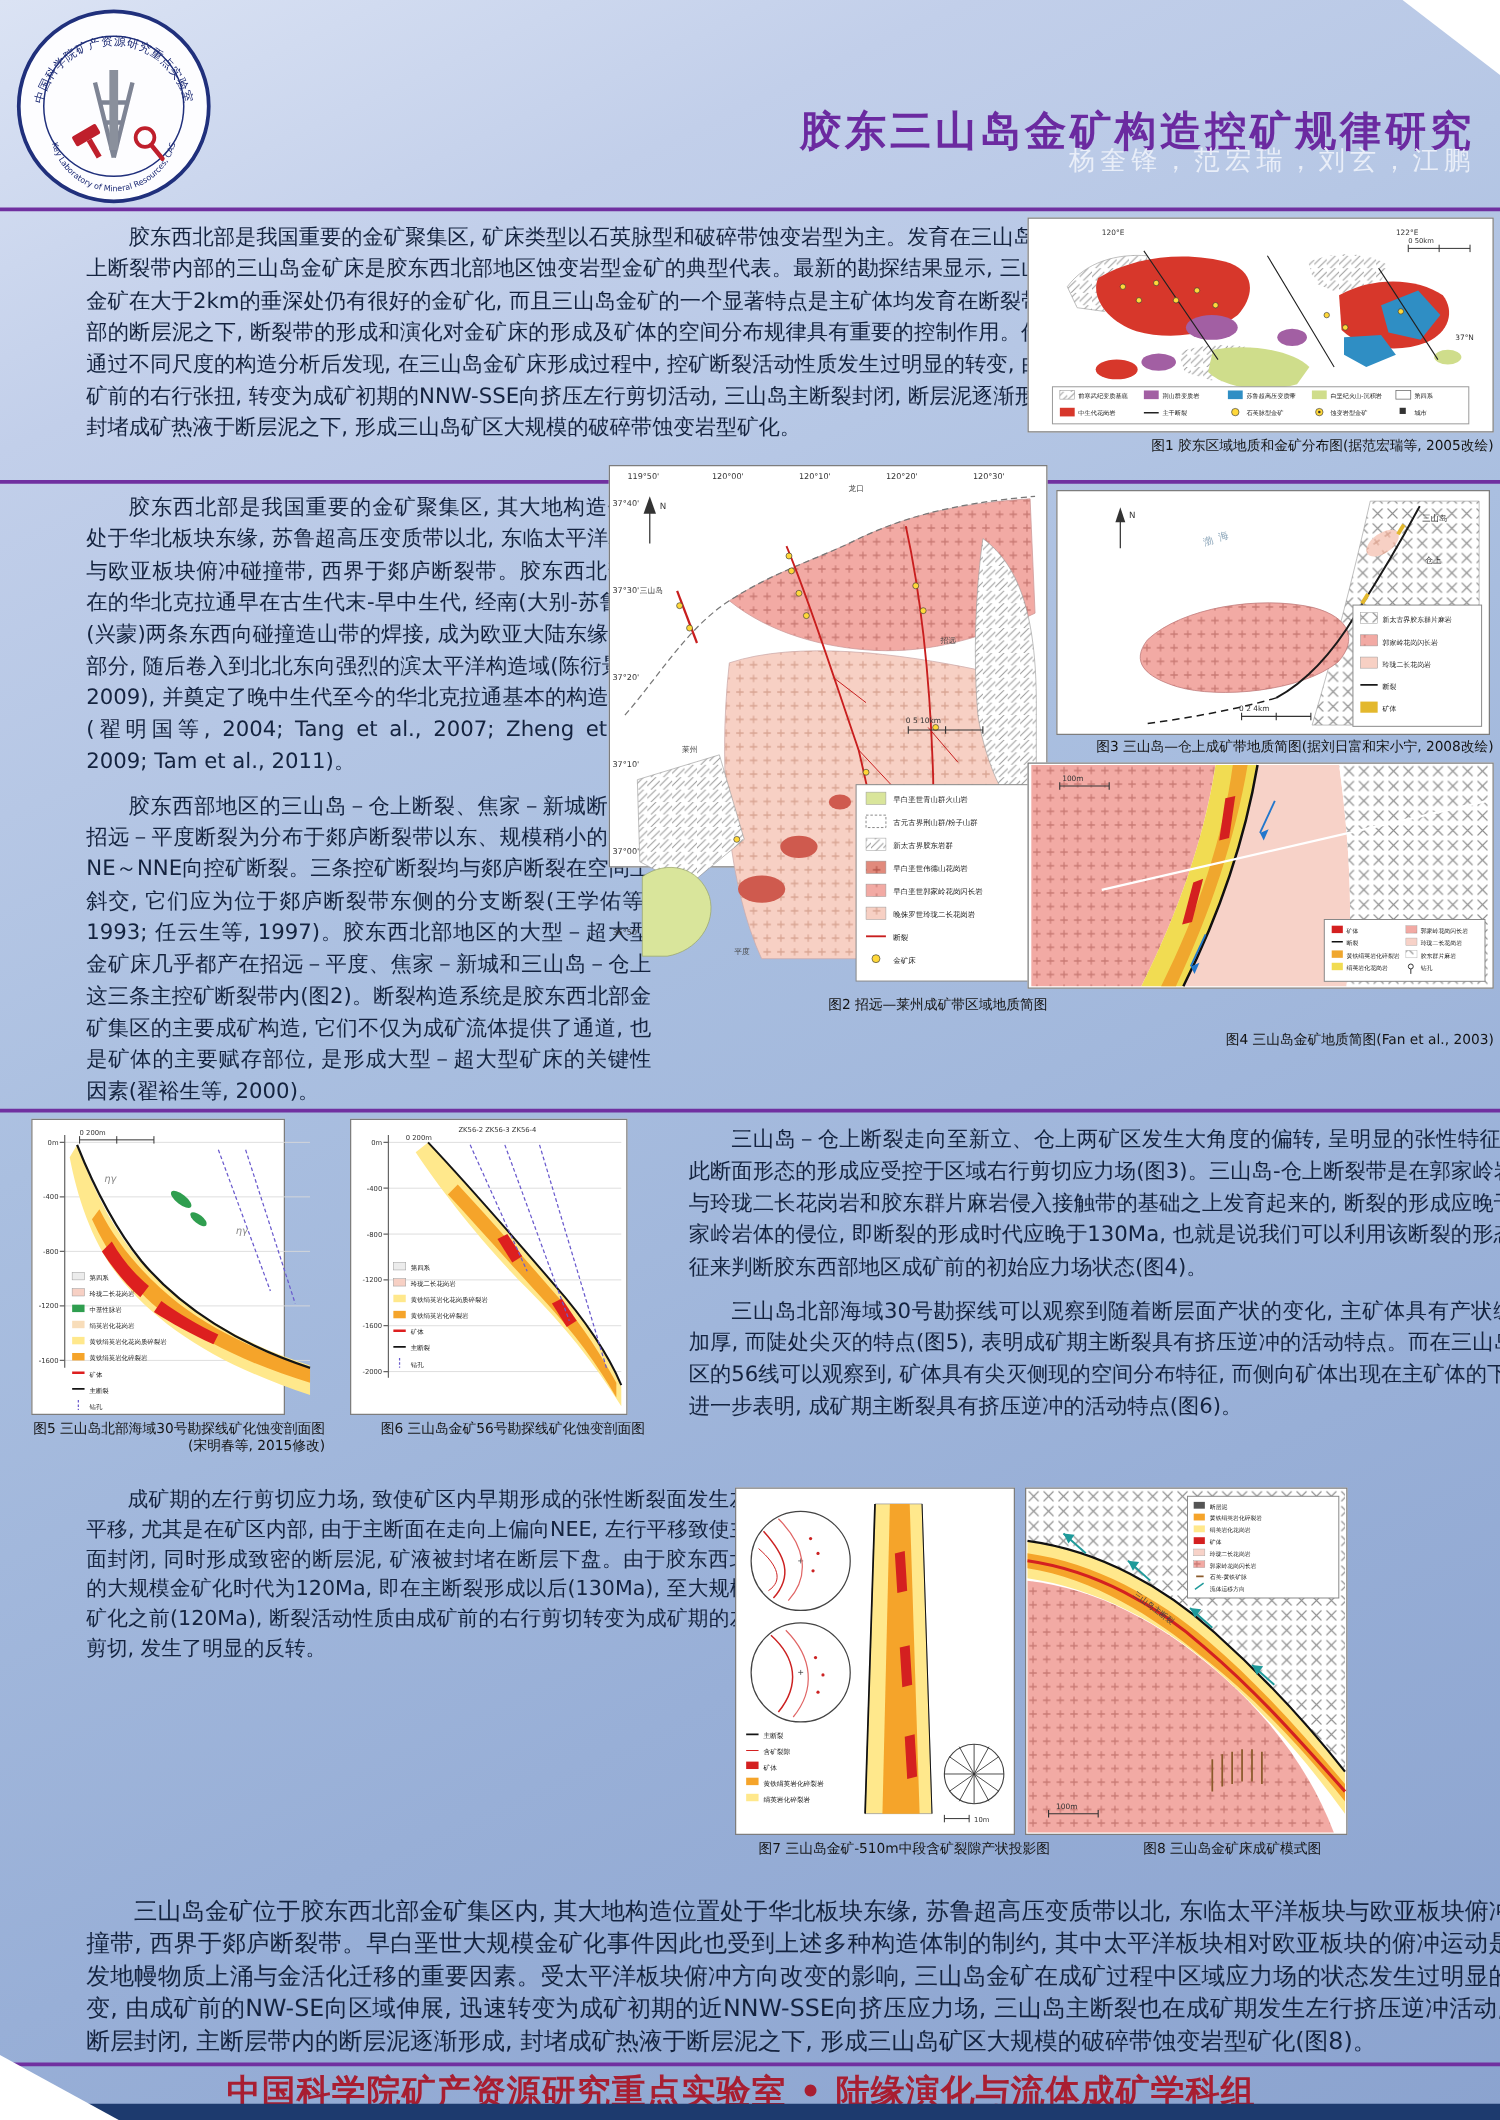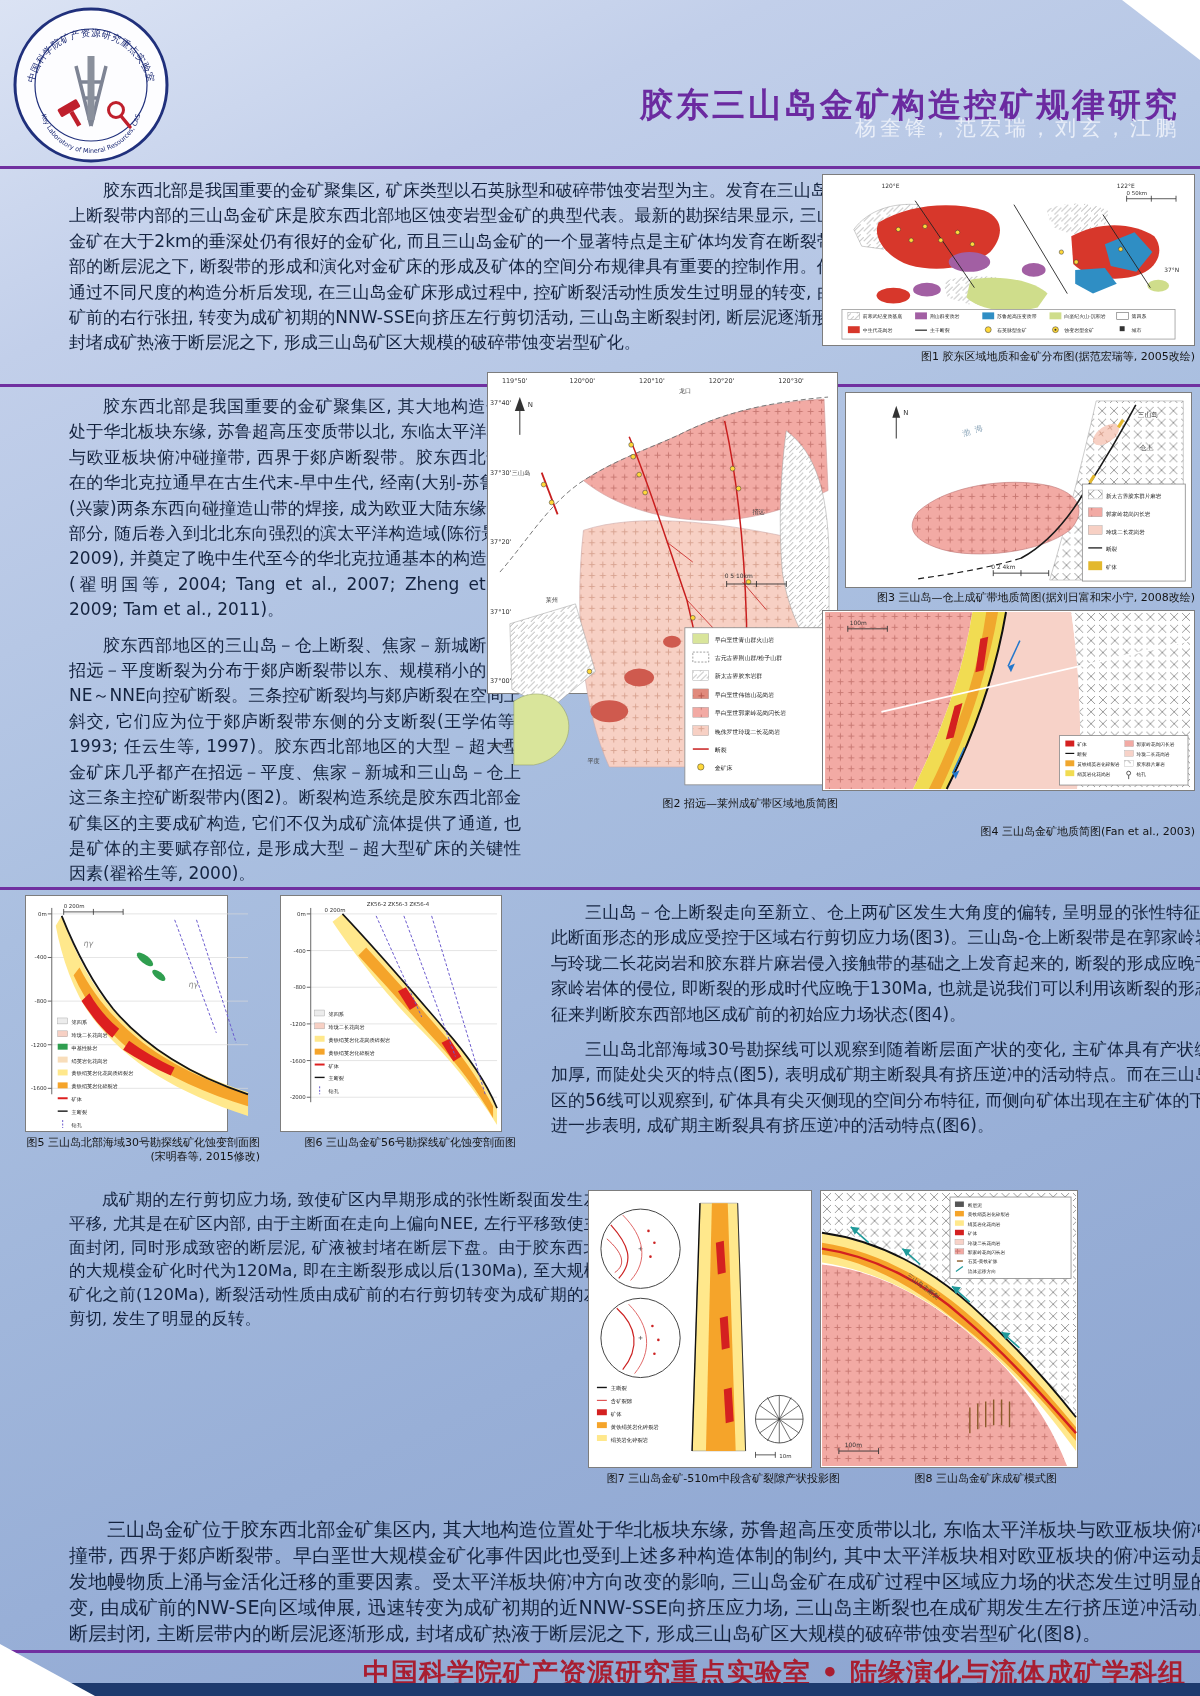--- a/index.html
+++ b/index.html
@@ -18,21 +18,21 @@
   .caption { position:absolute; font-size:11px; line-height:14px; color:#141414; text-align:right; }
   .page-title { position:absolute; left:200px; right:20px; top:58px; text-align:right;
     font-size:33px; font-weight:bold; color:#6b2aa0; letter-spacing:3px;margin-top:25px; }
   .page-authors { position:absolute; left:200px; right:20px; top:114px; text-align:right;
     font-size:21px; color:#e9eef8; letter-spacing:4px; }
   .logo-wrap { position:absolute; left:12px; top:6px; width:158px; height:158px; }
   .corner-tr { position:absolute; top:0; right:0; width:0; height:0;
     border-top:60px solid #fff; border-left:78px solid transparent; z-index:6; }
   .corner-bl { position:absolute; bottom:0; left:0; width:0; height:0;
     border-bottom:52px solid #fff; border-right:95px solid transparent; z-index:6; }
-  .footer-line { position:absolute; left:0; right:14px; top:1655px; text-align:right;
+  .footer-line { position:absolute; left:0; right:14px; top:1655px; text-align:center;
     font-size:27px; font-weight:bold; color:#a81e31; letter-spacing:1px; }
   .bottom-bar { position:absolute; left:0; top:1683px; width:1200px; height:13px; background:#1d3a6e; }
   svg text { font-family:"DejaVu Sans","Liberation Sans",sans-serif; }
 </style>
 </head>
 <body>
 
 <div class="poster">
 
   <svg width="0" height="0" style="position:absolute">

